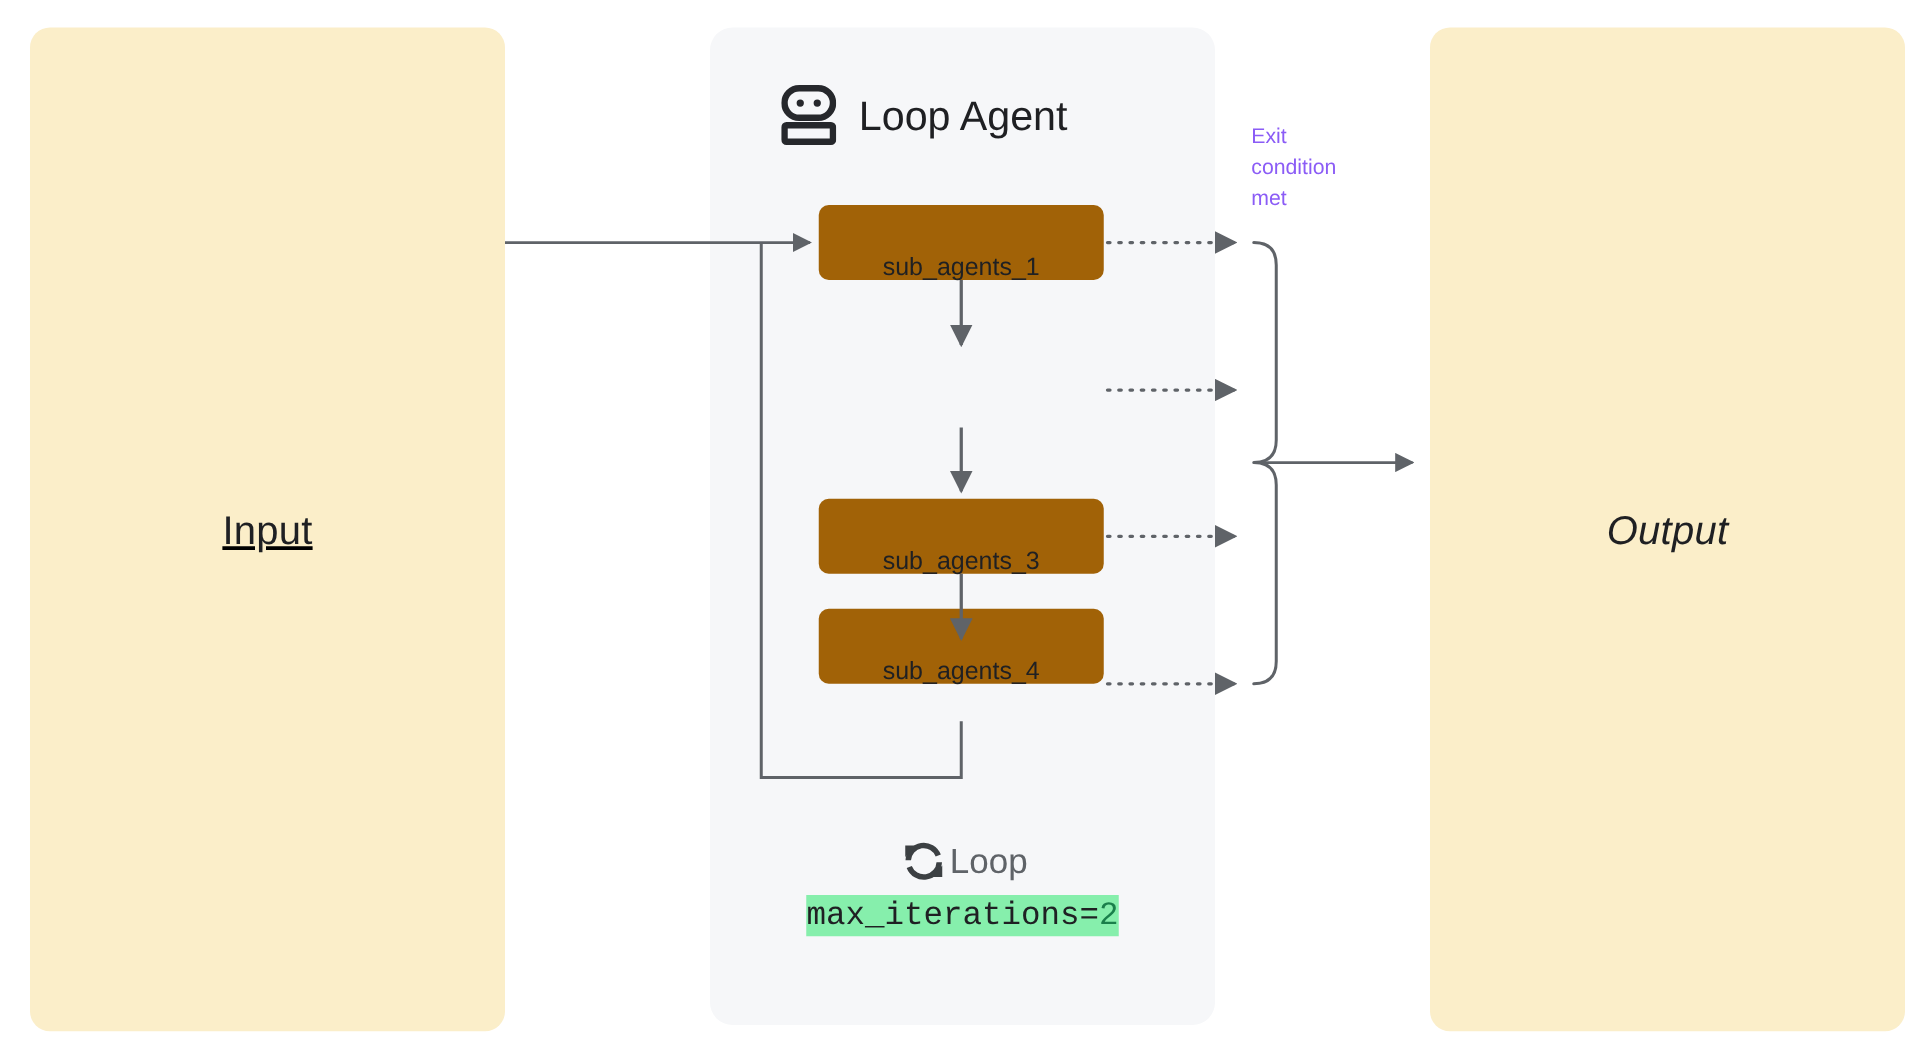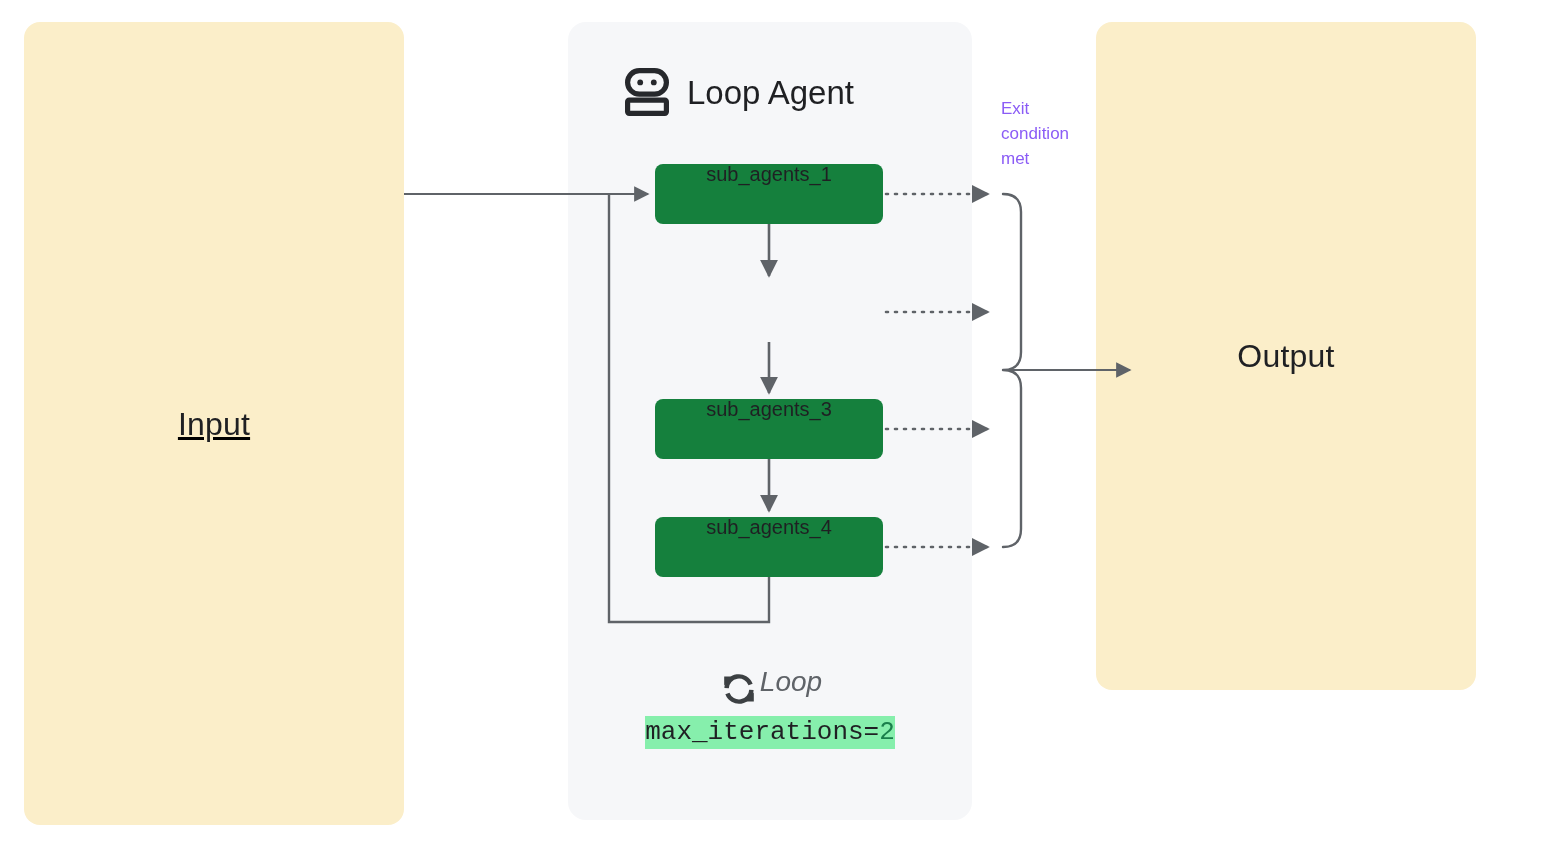--- a/index.html
+++ b/index.html
@@ -24,21 +24,21 @@
   
   .io-panel {
     position: absolute;
     background: #fbeec9;
     border-radius: 16px;
     display: flex;
     align-items: center;
     justify-content: center;
   }
   #input-panel  { left: 24px;   top: 22px; width: 380px; height: 803px; text-decoration: underline; }
-  #output-panel { left: 1096px; top: 22px; width: 380px; height: 668px; }
+  #output-panel { left: 1144px; top: 22px; width: 380px; height: 803px; font-style: italic; }
 
   .io-label {
     font-size: 32px;
     font-weight: 400;
     color: #1f2023;
     letter-spacing: 0.2px;
     line-height: 1;
   }
 
   
@@ -70,36 +70,36 @@
     line-height: 1;
     white-space: nowrap;
   }
 
   
   .sub-agent-box {
     position: absolute;
     left: 655px;
     width: 228px;
     height: 60px;
-    background: #15803d;
+    background: #a16207;
     border-radius: 8px;
     display: flex;
-    align-items: flex-start;
+    align-items: flex-end;
     justify-content: center;
   }
   .sub-agent-label {
     font-size: 20px;
     color: #1f2023;
     line-height: 1;
     white-space: nowrap;
   }
   #sub-agent-box-0 { top: 164px; }
   #sub-agent-box-1 { top: 282px; }
   #sub-agent-box-2 { top: 399px; }
-  #sub-agent-box-3 { top: 517px; }
+  #sub-agent-box-3 { top: 487px; }
 
   
   #exit-condition-label {
     position: absolute;
     left: 1001px;
     top: 96px;
     width: 106px;
     font-size: 17px;
     line-height: 1.48;
     color: #8b5cf6;
@@ -111,21 +111,21 @@
     left: 568px;
     top: 668px;
     width: 404px;
     display: flex;
     flex-direction: column;
     align-items: center;
     gap: 6px;
   }
   #loop-footer-row {
     display: flex;
-    font-style: italic;
+    align-items: center;
   }
   #loop-icon { width: 42px; height: 42px; display: block; }
   #loop-label {
     font-size: 28px;
     color: #5f6368;
     line-height: 1;
   }
   #max-iterations {
     font-family: "Liberation Mono", monospace;
     font-size: 26px;

